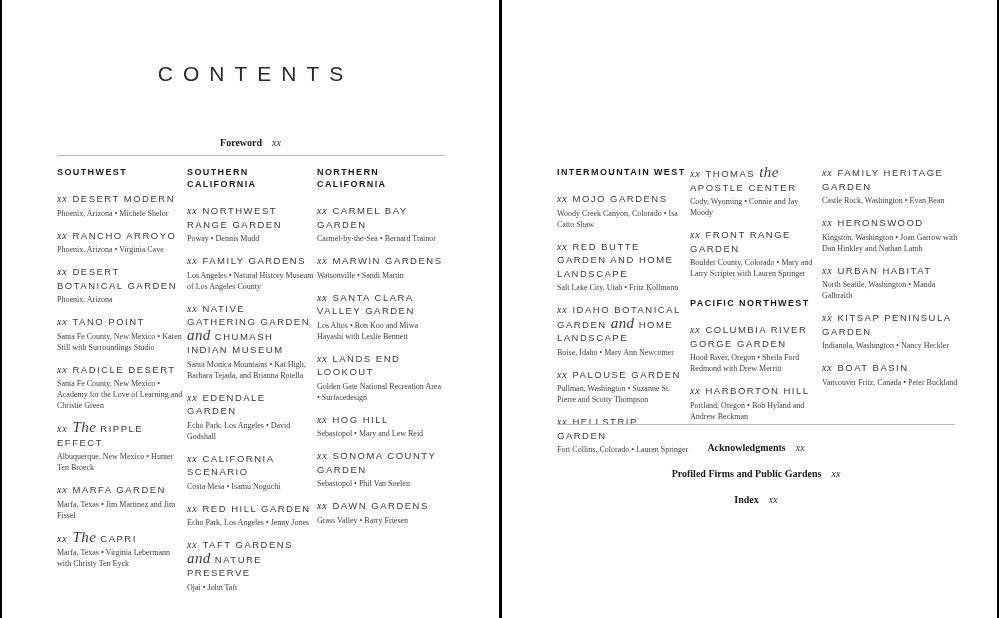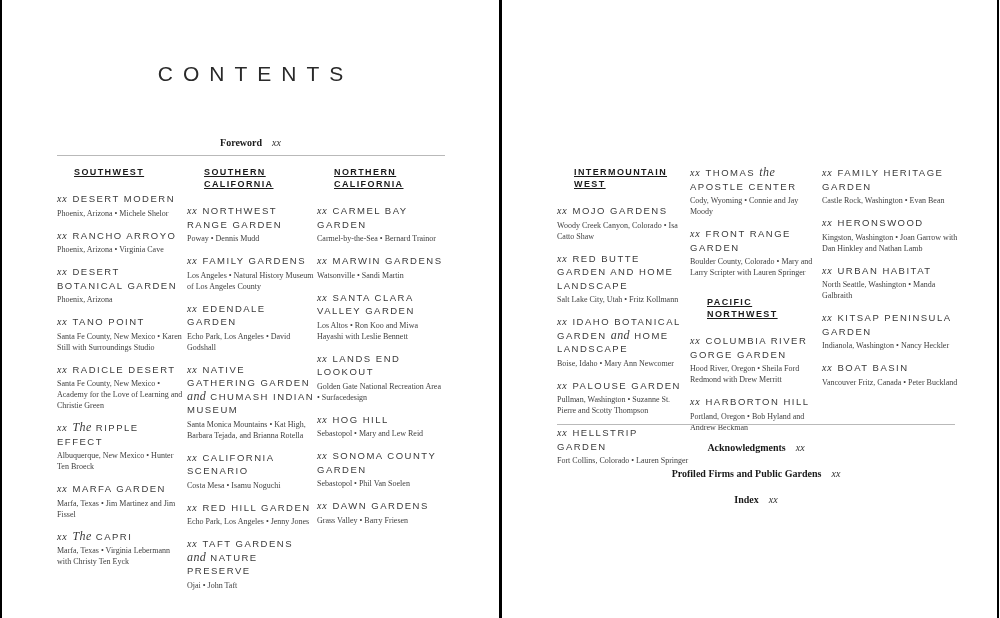--- a/index.html
+++ b/index.html
@@ -36,34 +36,34 @@
   .col{position:absolute;top:166px;}
   .col-l1{left:55px;width:126px;}
   .col-l2{left:185px;width:128px;}
   .col-l3{left:315px;width:127px;}
   .col-r1{left:55px;width:134px;}
   .col-r2{left:188px;width:128px;}
   .col-r3{left:320px;width:136px;}
 
   .section-header{
     font-family:"Liberation Sans",sans-serif;font-weight:bold;font-size:9px;
-    letter-spacing:1.4px;line-height:12px;color:var(--ink);margin:0 0 14px 17px;text-decoration:underline;
+    letter-spacing:1.4px;line-height:12px;color:var(--ink);margin:0 0 14px 0;
   }
   .col .section-header:not(:first-child){margin-top:18px;}
 
   .entry{margin-bottom:10px;}
   .entry-title{
     font-family:"Liberation Sans",sans-serif;font-size:9.5px;letter-spacing:1.5px;
     line-height:13.5px;color:var(--title-ink);
   }
   .pg{
     font-family:"Liberation Serif",serif;font-style:italic;font-size:10px;
     letter-spacing:0.8px;margin-right:5px;color:#2e2e2e;
   }
-  .ti{font-family:"Liberation Serif",serif;font-style:italic;font-size:12px;letter-spacing:0.4px;}
+  .ti{font-family:"Liberation Serif",serif;font-style:italic;font-size:15px;letter-spacing:0.4px;}
   .entry-details{
     font-family:"Liberation Serif",serif;font-size:8px;line-height:11px;
     margin-top:2px;color:#3e3e3e;
   }
 
   .backmatter{position:absolute;top:440px;left:55px;width:398px;text-align:center;}
   .bm-row{margin-bottom:12px;line-height:12px;}
   .bm-label{font-family:"Liberation Serif",serif;font-weight:bold;font-size:10px;color:var(--ink);}
   .bm-page{font-family:"Liberation Serif",serif;font-style:italic;font-size:10px;color:#2e2e2e;margin-left:10px;}
 </style>
@@ -119,26 +119,26 @@
       <div class="section-header">SOUTHERN CALIFORNIA</div>
       <div class="entry">
         <div class="entry-title"><span class="pg">xx</span><span class="tw">NORTHWEST RANGE GARDEN</span></div>
         <div class="entry-details">Poway • Dennis Mudd</div>
       </div>
       <div class="entry">
         <div class="entry-title"><span class="pg">xx</span><span class="tw">FAMILY GARDENS</span></div>
         <div class="entry-details">Los Angeles • Natural History Museum of Los Angeles County</div>
       </div>
       <div class="entry">
+        <div class="entry-title"><span class="pg">xx</span><span class="tw">NATIVE GATHERING GARDEN </span><span class="ti">and</span><span class="tw"> CHUMASH INDIAN MUSEUM</span></div>
+        <div class="entry-details">Santa Monica Mountains • Kat High, Barbara Tejada, and Brianna Rotella</div>
+      </div>
+      <div class="entry">
         <div class="entry-title"><span class="pg">xx</span><span class="tw">EDENDALE GARDEN</span></div>
         <div class="entry-details">Echo Park, Los Angeles • David Godshall</div>
-      </div>
-      <div class="entry">
-        <div class="entry-title"><span class="pg">xx</span><span class="tw">NATIVE GATHERING GARDEN </span><span class="ti">and</span><span class="tw"> CHUMASH INDIAN MUSEUM</span></div>
-        <div class="entry-details">Santa Monica Mountains • Kat High, Barbara Tejada, and Brianna Rotella</div>
       </div>
       <div class="entry">
         <div class="entry-title"><span class="pg">xx</span><span class="tw">CALIFORNIA SCENARIO</span></div>
         <div class="entry-details">Costa Mesa • Isamu Noguchi</div>
       </div>
       <div class="entry">
         <div class="entry-title"><span class="pg">xx</span><span class="tw">RED HILL GARDEN</span></div>
         <div class="entry-details">Echo Park, Los Angeles • Jenny Jones</div>
       </div>
       <div class="entry">

